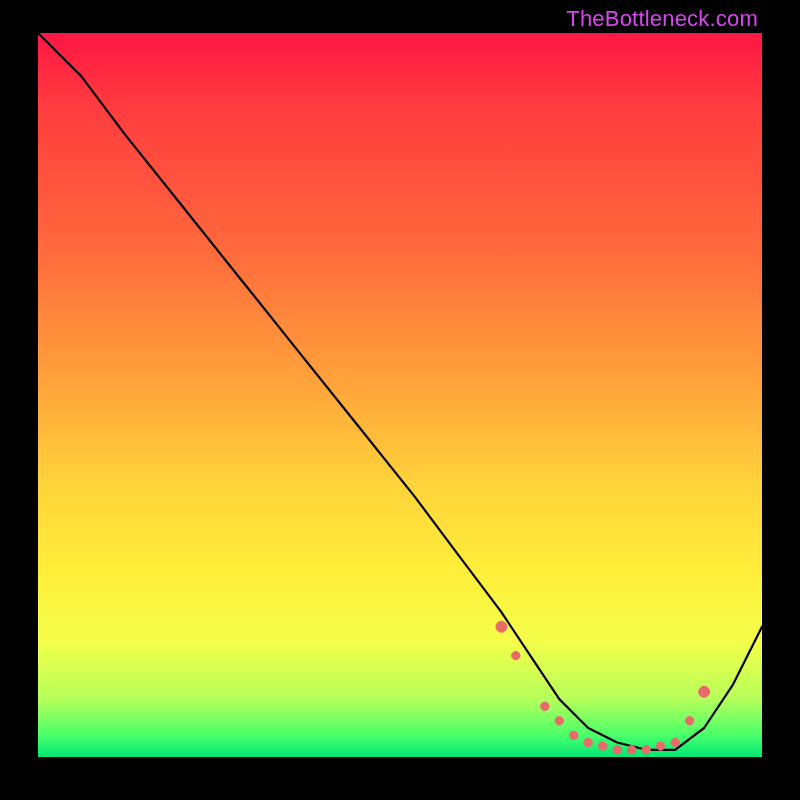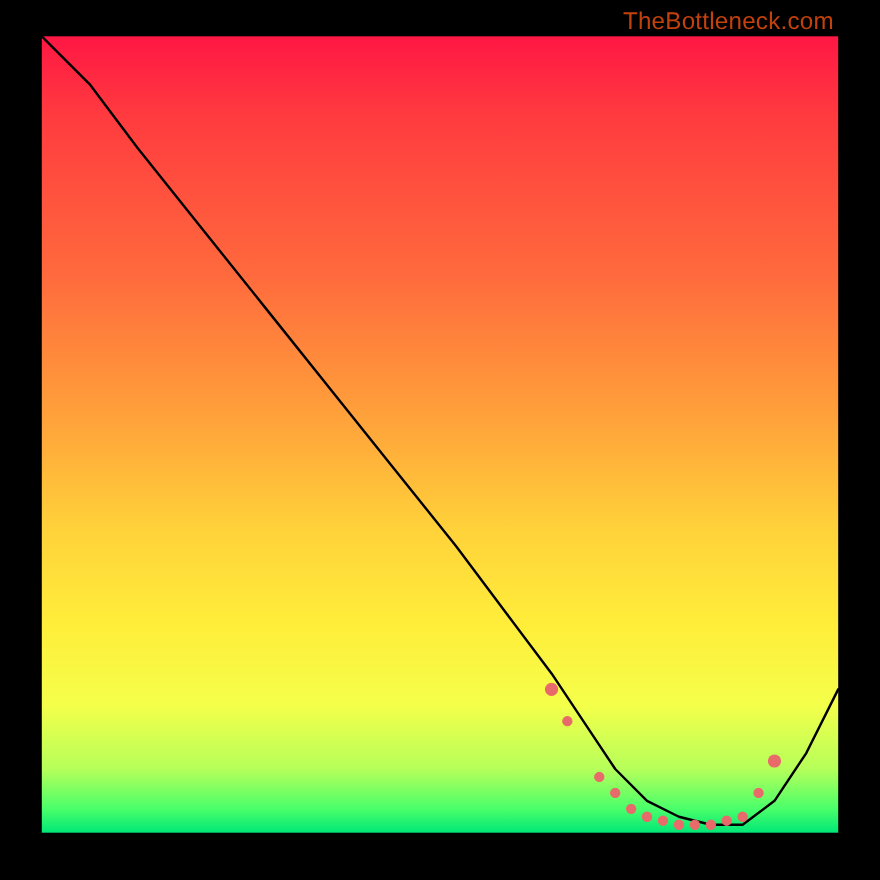--- a/index.html
+++ b/index.html
@@ -35,21 +35,21 @@
       #f4ff4a 84%,
       #b6ff5a 92%,
       #4aff6a 97%,
       #00e776 100%
     );
   }
   .watermark {
     position: absolute;
     top: 6px;
     right: 42px;
-    color: #c2410c;
+    color: #d946ef;
     font-size: 22px;
     letter-spacing: 0.2px;
     user-select: none;
   }
   svg.curve {
     position: absolute;
     left: 0;
     top: 0;
     width: 724px;
     height: 724px;

